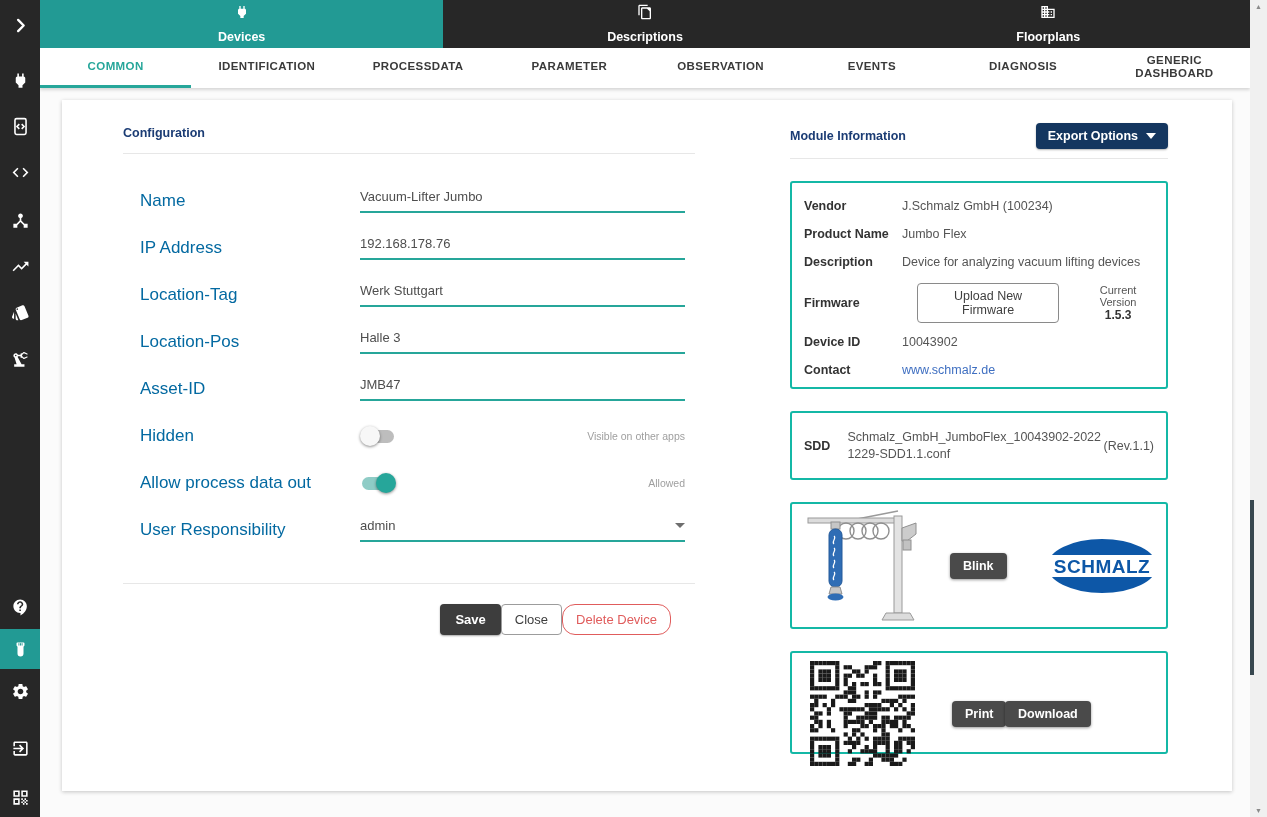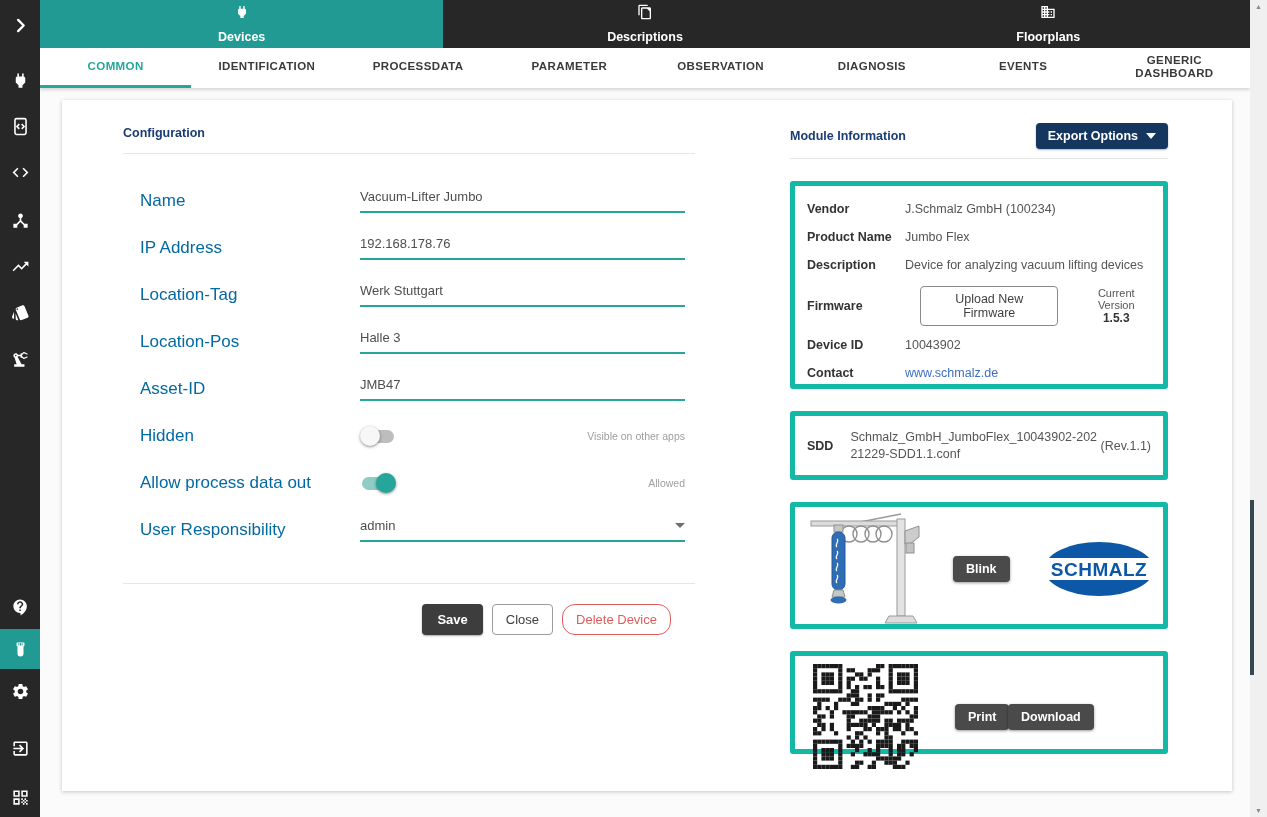--- a/index.html
+++ b/index.html
@@ -42,32 +42,32 @@
   .hint { margin-left:auto; margin-right:10px; font-size:10.5px; color:#9f9f9f; }
   .selrow .fval { display:flex; align-items:center; }
   .caret-gray { margin-left:auto; width:0; height:0; border-left:5px solid transparent; border-right:5px solid transparent; border-top:5px solid #6e6e6e; }
   
   .toggle { position:relative; width:36px; height:20px; cursor:pointer; flex:0 0 auto; }
   .toggle .track { position:absolute; left:2px; top:4px; width:32px; height:13px; border-radius:7px; background:#bdbdbd; }
   .toggle .knob { position:absolute; top:0; left:0; width:20px; height:20px; border-radius:50%; background:#f7f7f7; box-shadow:0 1px 3px rgba(0,0,0,.45); }
   .toggle.on .track { background:#8fccc6; }
   .toggle.on .knob { left:16px; background:#26a69a; }
   
-  .btn-row { display:flex; justify-content:flex-end; gap:9px; margin-top:20px; padding-right:24px; }
+  .btn-row { display:flex; justify-content:flex-end; margin-top:20px; padding-right:24px; }
   button { font-family:"Liberation Sans",sans-serif; cursor:pointer; }
   .btn-save { background:#3d3d3d; color:#fff; border:none; border-radius:4px; padding:7px 15px; font-size:13px; font-weight:700; box-shadow:0 1px 2px rgba(0,0,0,.35); }
   .btn-close { background:#fff; color:#3d3d3d; border:1px solid #9c9c9c; border-radius:4px; padding:7px 13px; font-size:13px; }
   .btn-delete { background:#fff; color:#e05c5c; border:1px solid #e05c5c; border-radius:13px; padding:7px 13px; font-size:13px; }
   
   .module { position:absolute; left:728px; top:23px; width:378px; }
   .mod-head { display:flex; align-items:center; justify-content:space-between; }
   .btn-export { background:#14365f; color:#fff; border:none; border-radius:4px; padding:6px 12px; font-size:12.5px; font-weight:700; display:flex; align-items:center; gap:8px; box-shadow:0 1px 2px rgba(0,0,0,.3); }
   .caret-white { width:0; height:0; border-left:5px solid transparent; border-right:5px solid transparent; border-top:6px solid #fff; }
   .module .divider { margin-top:9px; }
-  .mcard { border:5px solid #14b8a6; border-radius:3px; background:#fff; margin-top:22px; padding:16px 12px; }
+  .mcard { border:2px solid #14b8a6; border-radius:3px; background:#fff; margin-top:22px; padding:16px 12px; }
   .irow { display:flex; margin-bottom:13px; align-items:flex-start; }
   .ilabel { width:98px; flex:0 0 98px; font-size:12.5px; font-weight:700; color:#333; }
   .ival { font-size:12.5px; color:#555; line-height:15px; }
   .btn-upload { background:#fff; border:1px solid #8a8a8a; border-radius:4px; padding:5px 12px; font-size:12.5px; color:#3f3f3f; }
   .fw-row { align-items:center; margin-top:2px; margin-bottom:12px;gap:15px; }
   .fw-version { margin-left:8px; text-align:center; }
   .fw-version .vlabel { font-size:11px; color:#555; }
   .fw-version .vnum { font-size:12px; font-weight:700; color:#333; }
   .link { color:#3f6fc1; font-size:12.5px; cursor:pointer; }
   .sdd-card { height:69px; display:flex; align-items:center; padding:10px 12px; }
@@ -183,22 +183,22 @@
     <span class="tlabel">Floorplans</span>
   </div>
 </div>
 
 <div class="subtabs">
   <div class="subtab active">COMMON</div>
   <div class="subtab">IDENTIFICATION</div>
   <div class="subtab">PROCESSDATA</div>
   <div class="subtab">PARAMETER</div>
   <div class="subtab">OBSERVATION</div>
+  <div class="subtab">EVENTS</div>
   <div class="subtab">DIAGNOSIS</div>
-  <div class="subtab">EVENTS</div>
   <div class="subtab">GENERIC DASHBOARD</div>
 </div>
 
 <div class="main">
   <div class="card">
 
     <div class="config">
       <div class="section-title">Configuration</div>
       <div class="divider"></div>
       <div class="form">

